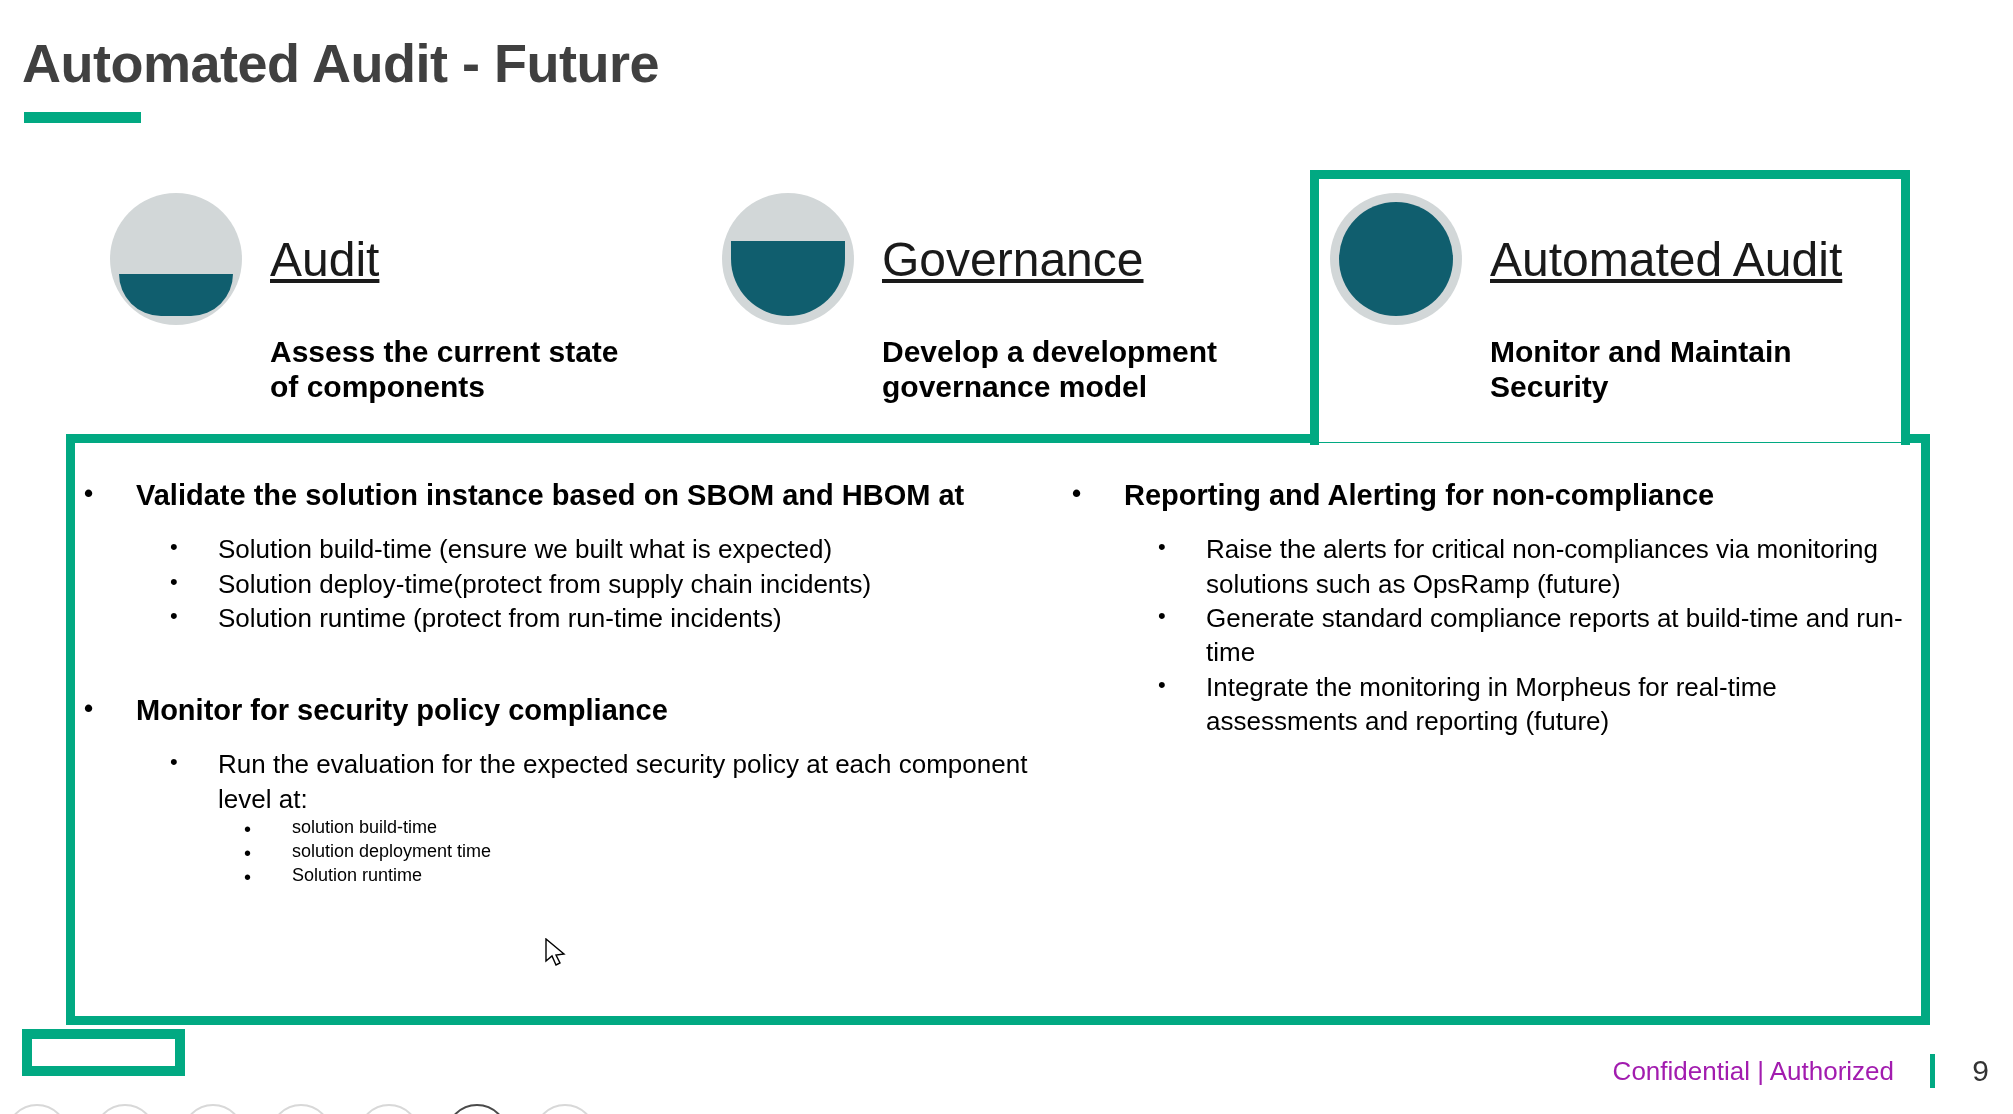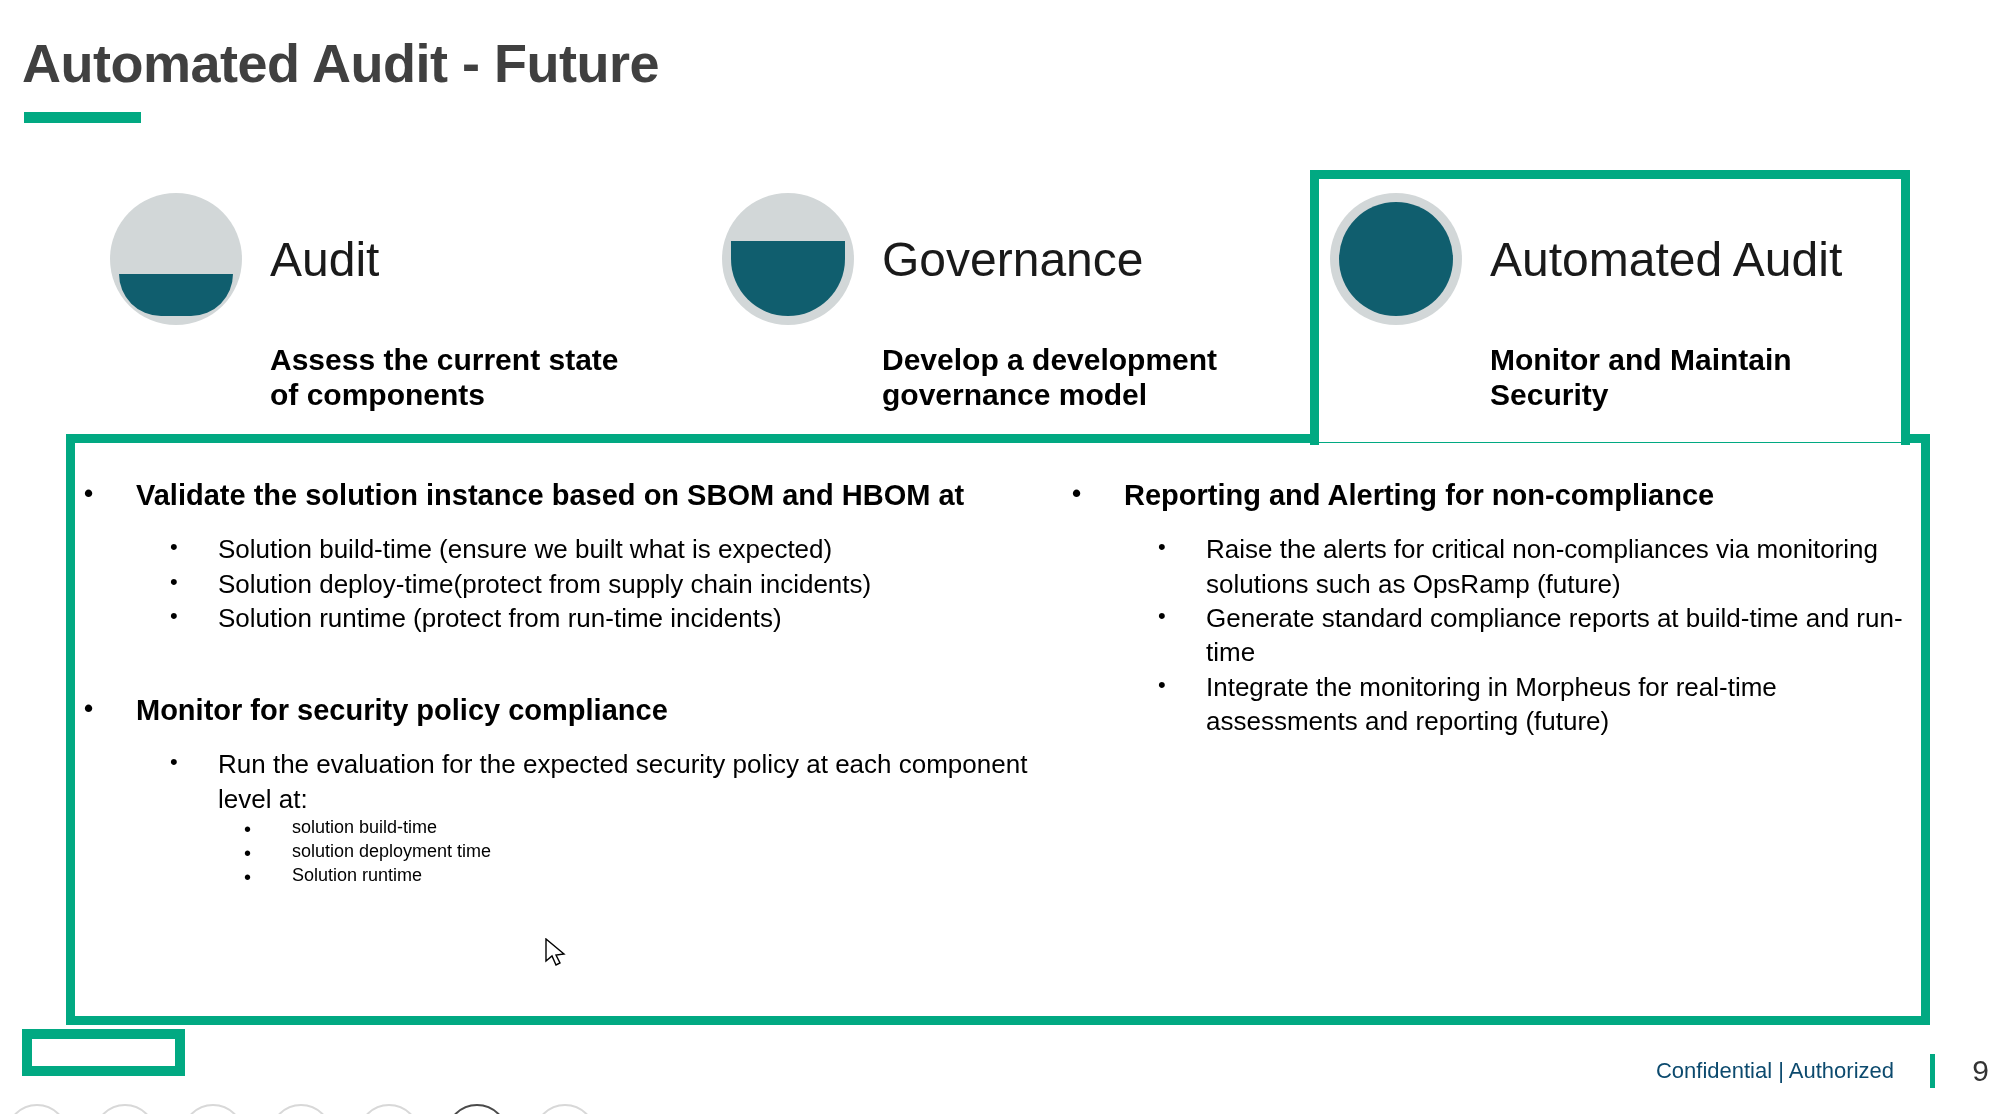--- a/index.html
+++ b/index.html
@@ -105,24 +105,25 @@
   .gauge-fill.full {
     top: 9px;
     border-radius: 50%;
   }
   .stage-label {
     font-size: 48px;
     color: #1a1a1a;
     font-weight: normal;
     margin-left: 28px;
     white-space: nowrap;
+    text-decoration: underline;
   }
   .stage-sub {
     margin-left: 160px;
-    margin-top: 18px;
+    margin-top: 10px;
     font-size: 30px;
     font-weight: bold;
     color: #000000;
     line-height: 1.15;
     white-space: pre-line;
   }
 
   
   .bullet-col {
     position: absolute;
@@ -169,22 +170,22 @@
   
   #footer-right {
     position: absolute;
     right: 24px;
     bottom: 26px;
     display: flex;
     align-items: center;
     gap: 0px;
   }
   #footer-confidential {
-    font-size: 22px;
-    color: #0c4a6e;
+    font-size: 26px;
+    color: #a21caf;
     white-space: nowrap;
   }
   #footer-divider {
     width: 5px;
     height: 34px;
     background: #01A982;
     margin: 0 28px 0 36px;
   }
   #footer-page {
     font-size: 30px;

